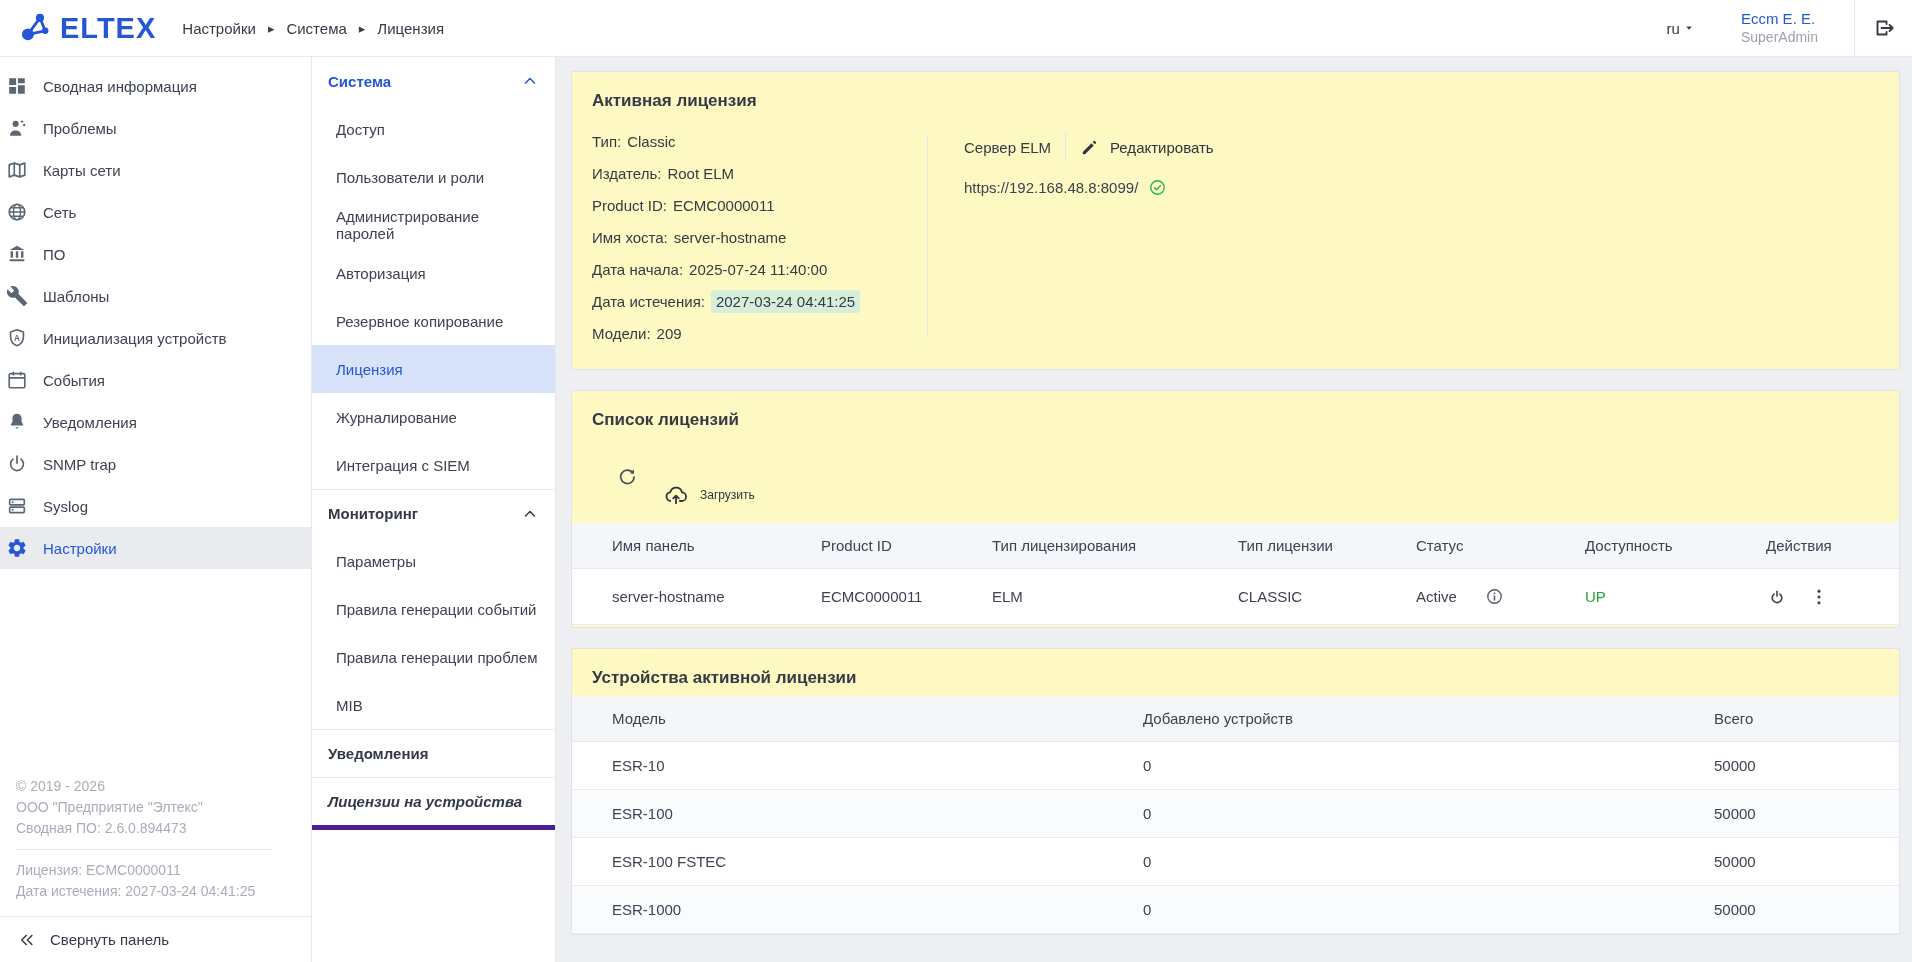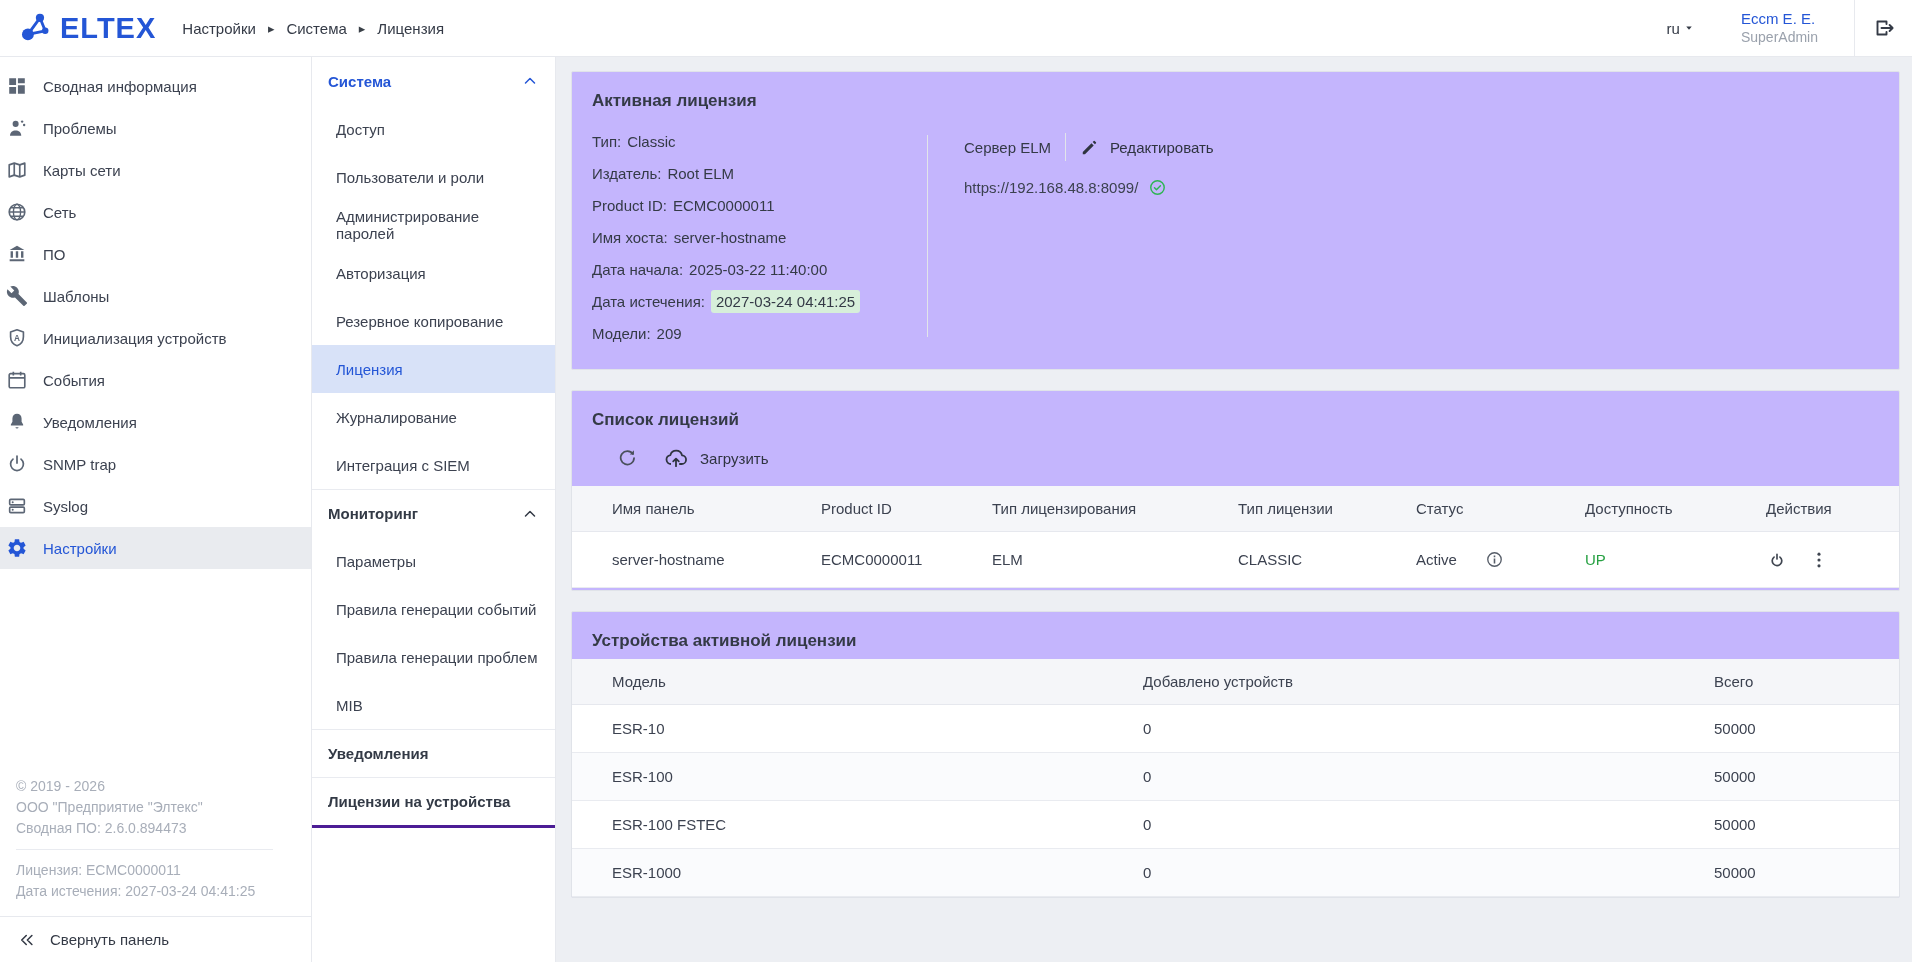--- a/index.html
+++ b/index.html
@@ -70,27 +70,27 @@
 
   
   .submenu { width:244px; flex:0 0 auto; background:#fff; border-right:1px solid #e7e9ee; overflow:hidden; }
   .sub-header {
     height:48px; display:flex; align-items:center; justify-content:space-between;
     padding:0 16px; font-size:15px; font-weight:bold; color:#333a46; cursor:pointer;
   }
   .sub-header.active { color:#2456d6; }
   .sub-header .chev { width:18px; height:18px; color:inherit; }
   .sub-section + .sub-section .sub-header { border-top:1px solid #e9ebf0; }
-  .sub-section:last-of-type { border-bottom:3px solid #4c1d95; }
+  .sub-section:last-of-type { border-bottom:5px solid #4c1d95;font-style:italic; }
   .sub-item { height:48px; display:flex; align-items:center; padding:0 14px 0 24px; font-size:15px; color:#3c4250; cursor:pointer; }
   .sub-item.active { background:#d8e2f8; color:#2456d6; }
 
   
   .main { flex:1; min-width:0; padding:14px 12px 0 15px; display:flex; flex-direction:column; gap:20px; overflow:hidden; }
-  .card { background:#c4b5fd; border:1px solid #e0e3e9; border-radius:2px; flex:0 0 auto; }
+  .card { background:#fef9c3; border:1px solid #e0e3e9; border-radius:2px; flex:0 0 auto; }
   .card-title { margin:0; padding:19px 20px 8px 20px; font-size:17px; font-weight:bold; color:#343a46; }
 
   
   .license-body { display:flex; padding:14px 20px 26px 20px; }
   .license-fields { width:335px; flex:0 0 auto; }
   .lf-row { margin-bottom:14px; font-size:15px; line-height:18px; color:#343a46; }
   .lf-row:last-child { margin-bottom:0; }
   .lf-label { margin-right:6px; }
   .lf-value.hl { background:#d7efda; padding:3px 5px; border-radius:3px; }
   .v-divider { width:1px; background:#e2e5ea; align-self:stretch; margin:2px 0 6px 0; }
@@ -100,21 +100,21 @@
   .mini-divider { width:1px; height:28px; background:#e2e5ea; }
   .edit-btn { border:none; background:none; padding:0; display:flex; align-items:center; gap:11px; font-size:15px; color:#2f3440; cursor:pointer; font-family:inherit; }
   .edit-btn .icn { color:#2f3440; }
   .elm-url-row { margin-top:17px; display:flex; align-items:center; gap:10px; }
   .elm-url { font-size:15px; color:#3c4250; }
   .green { color:#2eb553; }
 
   
   .toolbar { display:flex; align-items:center; gap:26px; padding:8px 20px 16px 44px; }
   .icon-btn { border:none; background:none; padding:0; width:22px; height:22px; color:#4a505c; cursor:pointer; }
-  .upload-btn { border:none; background:none; padding:0; display:flex; align-items:center; gap:12px; font-size:15px; color:#2f3440; cursor:pointer; font-family:inherit; }
+  .upload-btn { border:none; background:none; padding:0; display:flex; align-items:center; gap:12px; font-size:12px; color:#2f3440; cursor:pointer; font-family:inherit;margin-top:37px; }
   .upload-btn .icn { width:24px; height:24px; color:#2f3440; }
 
   
   .thead, .trow { display:grid; align-items:center; }
   .thead { background:#f5f6f9; border-bottom:1px solid #e6e8ee; height:46px; font-size:15px; color:#3c4250; }
   .trow { border-bottom:1px solid #e9ebf0; font-size:15px; color:#3c4250; background:#fff; }
   .lic-table .thead, .lic-table .trow { grid-template-columns:209px 171px 246px 178px 169px 181px 1fr; padding-left:40px; }
   .lic-table .trow { height:56px; }
   .dev-table .thead, .dev-table .trow { grid-template-columns:531px 571px 1fr; padding-left:40px; }
   .dev-table .trow { height:48px; }
@@ -411,21 +411,21 @@
               <div class="lf-row">
                 <span class="lf-label">Издатель:</span><span class="lf-value">Root ELM</span>
               </div>
               <div class="lf-row">
                 <span class="lf-label">Product ID:</span><span class="lf-value">ECMC0000011</span>
               </div>
               <div class="lf-row">
                 <span class="lf-label">Имя хоста:</span><span class="lf-value">server-hostname</span>
               </div>
               <div class="lf-row">
-                <span class="lf-label">Дата начала:</span><span class="lf-value">2025-03-22 11:40:00</span>
+                <span class="lf-label">Дата начала:</span><span class="lf-value">2025-07-24 11:40:00</span>
               </div>
               <div class="lf-row">
                 <span class="lf-label">Дата истечения:</span><span class="lf-value hl">2027-03-24 04:41:25</span>
               </div>
               <div class="lf-row">
                 <span class="lf-label">Модели:</span><span class="lf-value">209</span>
               </div>
             </div>
           <div class="v-divider"></div>
           <div class="elm-col">

